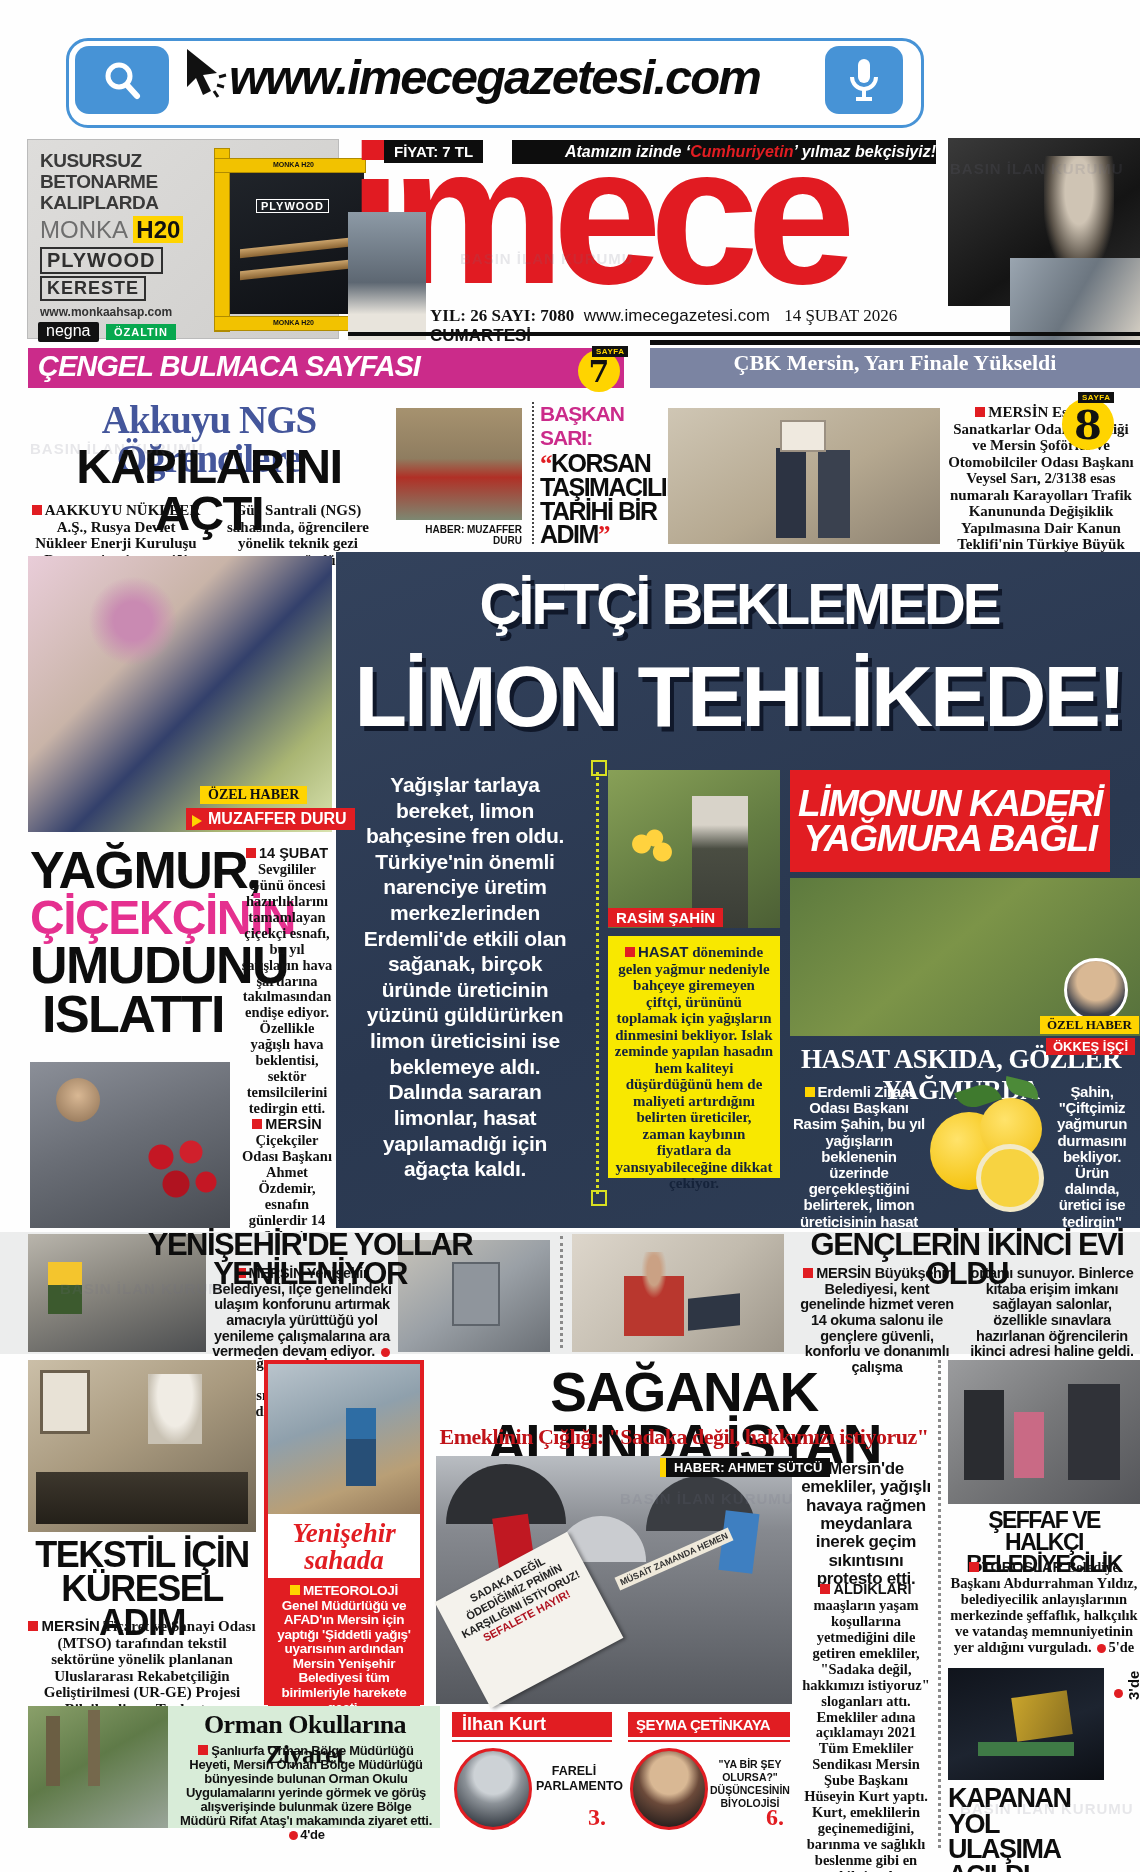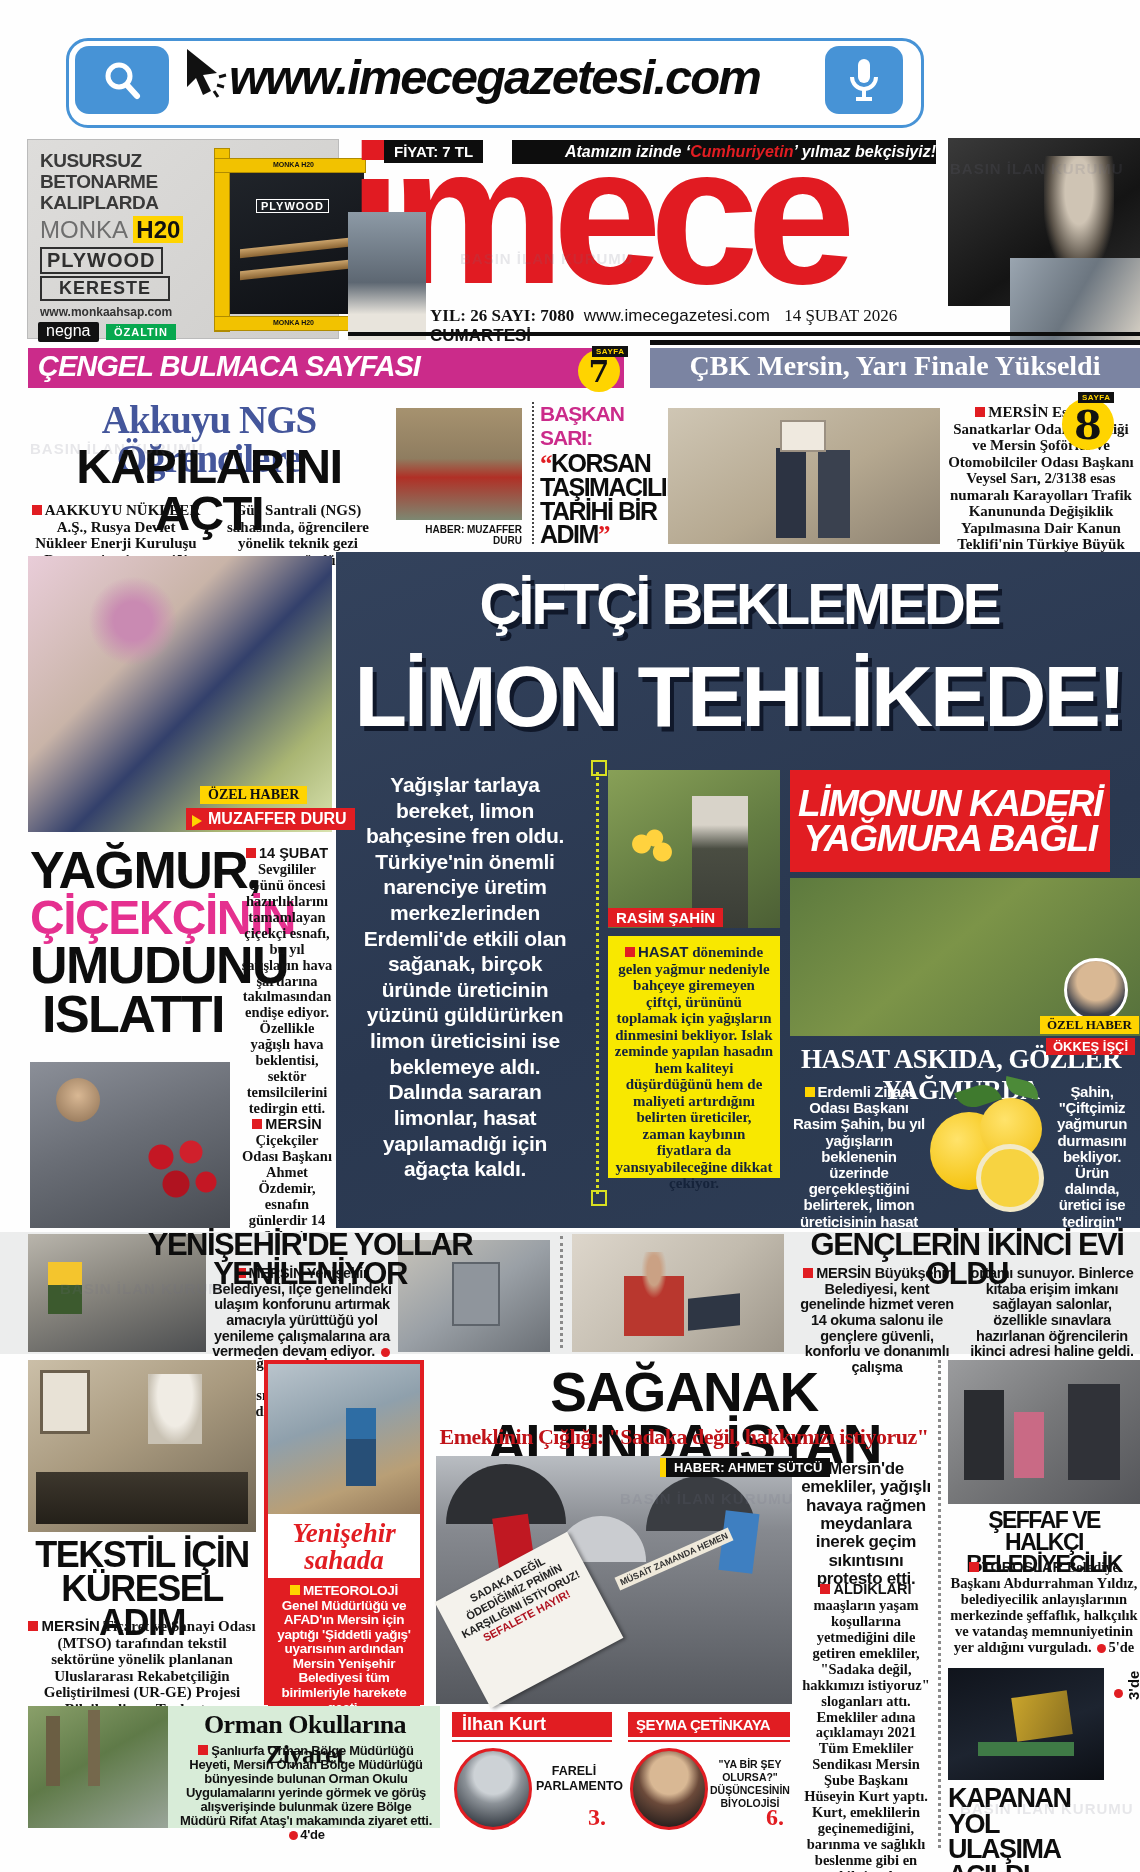--- a/index.html
+++ b/index.html
@@ -61,21 +61,21 @@
 
   <div class="abs" style="left:28px;top:140px;width:310px;height:198px;background:linear-gradient(135deg,#dedddb,#cfcecc);outline:1px solid #bbb">
     <div class="abs b" style="left:12px;top:10px;font-size:19px;color:#3a3a3a;letter-spacing:-.5px">KUSURSUZ</div>
     <div class="abs b" style="left:12px;top:31px;font-size:19px;color:#3a3a3a;letter-spacing:-.5px">BETONARME</div>
     <div class="abs b" style="left:12px;top:52px;font-size:19px;color:#3a3a3a;letter-spacing:-.5px">KALIPLARDA</div>
     <div class="abs" style="left:12px;top:76px;font-size:24px;color:#6e6e6e;font-weight:400">
       <span>MONKA</span>
       <span class="b" style="background:#ffd400;color:#111;padding:0 3px">H20</span>
     </div>
     <div class="abs b" style="left:12px;top:107px;font-size:20px;color:#2f2f2f;border:2px solid #2f2f2f;padding:0 5px;letter-spacing:1px">PLYWOOD</div>
-    <div class="abs b" style="left:12px;top:136px;font-size:18px;color:#2f2f2f;border:2px solid #2f2f2f;padding:0 17px;letter-spacing:1px">KERESTE</div>
+    <div class="abs b" style="left:12px;top:136px;font-size:18px;color:#2f2f2f;border:2px solid #2f2f2f;padding:0 5px;letter-spacing:1px">KERESTE</div>
     <div class="abs b" style="left:12px;top:165px;font-size:12px;color:#333">www.monkaahsap.com</div>
     <div class="abs" style="left:10px;top:182px;background:#111;color:#fff;font-size:16px;padding:0 8px 2px;border-radius:2px">
       <span>negna</span></div>
     <div class="abs b" style="left:78px;top:184px;background:#07a84f;color:#fff;font-size:11px;padding:2px 8px;letter-spacing:1px">
       <span>ÖZALTIN</span></div>
 
     <div class="abs" style="left:186px;top:8px;width:14px;height:182px;background:#f2c200;border:1px solid #b08b00"></div>
     <div class="abs" style="left:186px;top:18px;width:150px;height:13px;background:#f2c200;border:1px solid #b08b00">
       <span class="b" style="font-size:7px;position:absolute;left:58px;top:2px;color:#111">MONKA H20</span>
       </div>
@@ -110,21 +110,21 @@
 
   <div class="abs" style="left:28px;top:348px;width:596px;height:40px;background:#cb2b8a;z-index:4">
     <div class="b i w" style="font-size:29px;letter-spacing:-1px;padding:2px 0 0 10px;white-space:nowrap">ÇENGEL BULMACA SAYFASI</div>
   </div>
   <div class="sayfa-tag" style="left:592px;top:346px">SAYFA</div>
   <div class="badge-circle" style="left:578px;top:350px;width:42px;height:42px;font-size:30px">
       <span>7</span>
     </div>
   <div class="abs" style="left:650px;top:340px;width:490px;height:5px;background:#0d0d0d;z-index:4"></div>
   <div class="abs" style="left:650px;top:348px;width:490px;height:40px;background:#7b84a2;z-index:4">
-    <div class="ser b w c" style="font-size:28px;padding-top:2px;white-space:nowrap">ÇBK Mersin, Yarı Finale Yükseldi</div>
+    <div class="ser b w c" style="font-size:22px;padding-top:2px;white-space:nowrap">ÇBK Mersin, Yarı Finale Yükseldi</div>
   </div>
   <div class="sayfa-tag" style="left:1078px;top:392px">SAYFA</div>
   <div class="badge-circle" style="left:1062px;top:398px;width:52px;height:52px;font-size:40px">
       <span>8</span>
     </div>
 
   <div class="abs ser b c" style="left:28px;top:400px;width:362px;font-size:39px;color:#44569b;letter-spacing:-1px;line-height:1">Akkuyu NGS Öğrencilere</div>
   <div class="abs headline-cond c" style="left:28px;top:443px;width:362px;font-size:49px;color:#0d0d0d">KAPILARINI AÇTI</div>
   <div class="abs ps" style="left:30px;top:502px;width:172px;font-size:15px">
     <span class="sq"></span><span class="b">AAKKUYU NÜKLEER</span>

